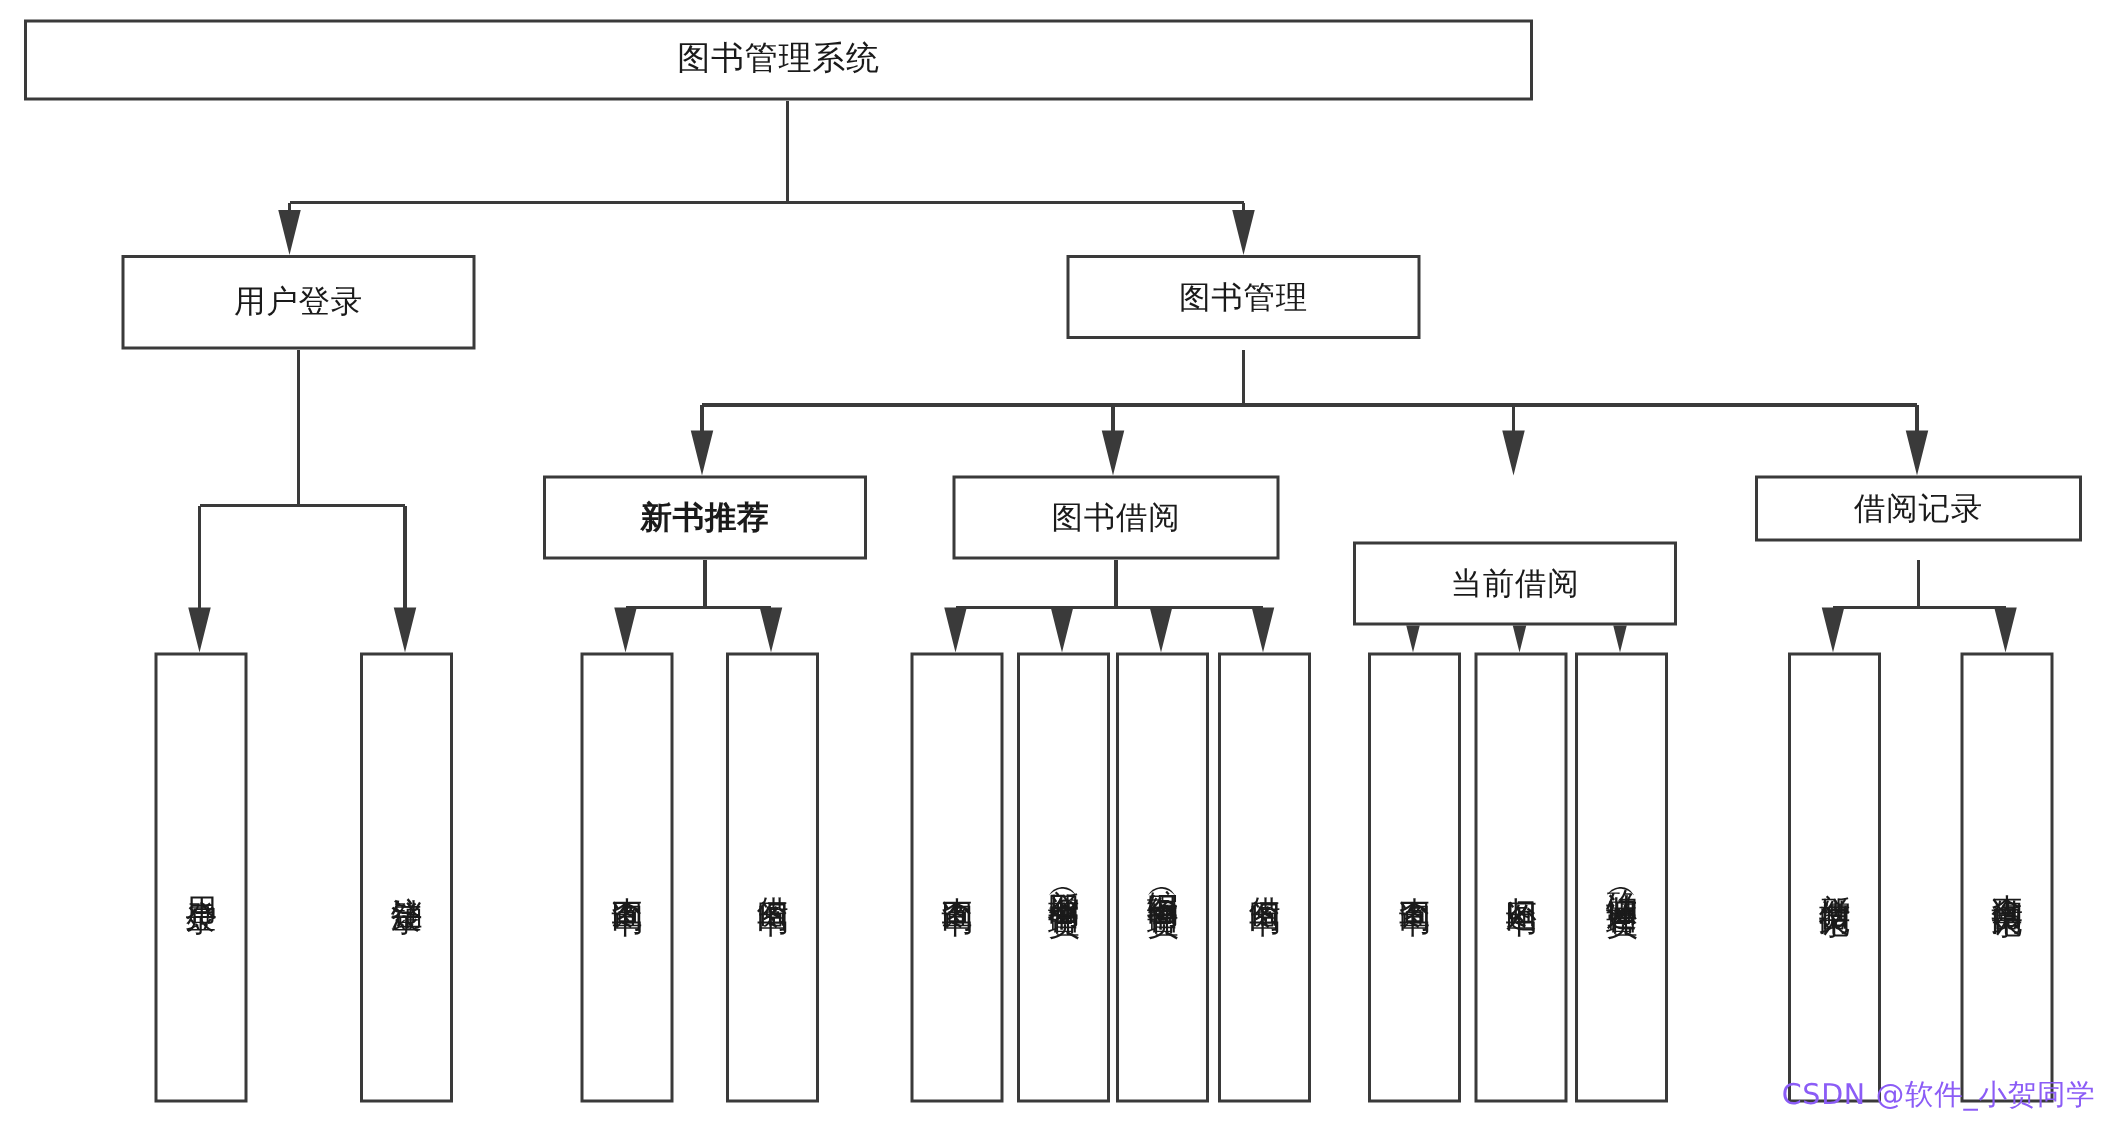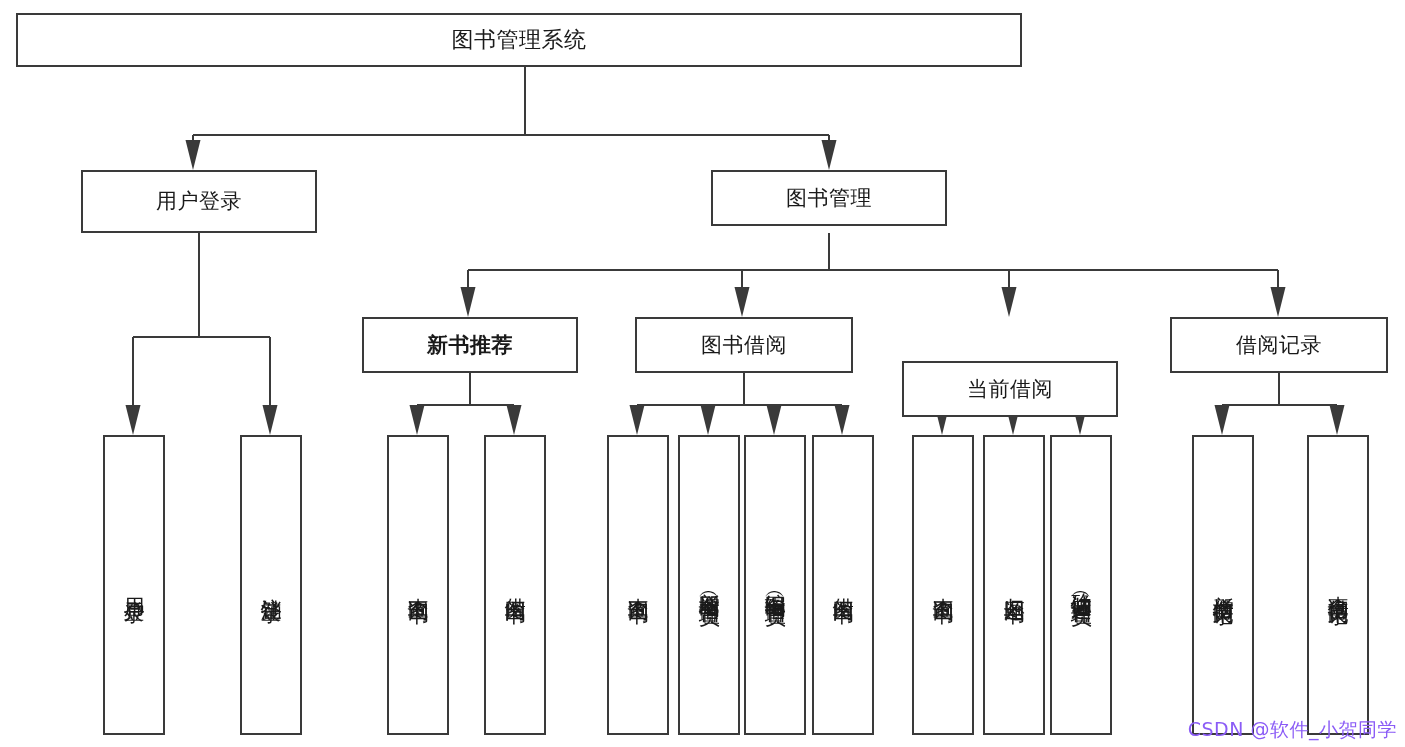--- a/index.html
+++ b/index.html
@@ -151,21 +151,21 @@
 
   <div class="node h" style="left:362px;top:317px;width:216px;height:56px;font-weight:bold;">
     <span class="node-label">新书推荐</span>
   </div>
   <div class="node h" style="left:635px;top:317px;width:218px;height:56px;">
     <span class="node-label">图书借阅</span>
   </div>
   <div class="node h" style="left:902px;top:317px;width:216px;height:56px;margin-top:44px;">
     <span class="node-label">当前借阅</span>
   </div>
-  <div class="node h" style="left:1170px;top:317px;width:218px;height:56px;">
+  <div class="node h" style="left:1170px;top:317px;width:218px;height:44px;">
     <span class="node-label">借阅记录</span>
   </div>
 
   <div class="node v" style="left:103px;top:435px;width:62px;height:300px;">
     <span class="node-label">用户登录</span>
   </div>
   <div class="node v" style="left:240px;top:435px;width:62px;height:300px;">
     <span class="node-label">注销登录</span>
   </div>
   <div class="node v" style="left:387px;top:435px;width:62px;height:300px;">

